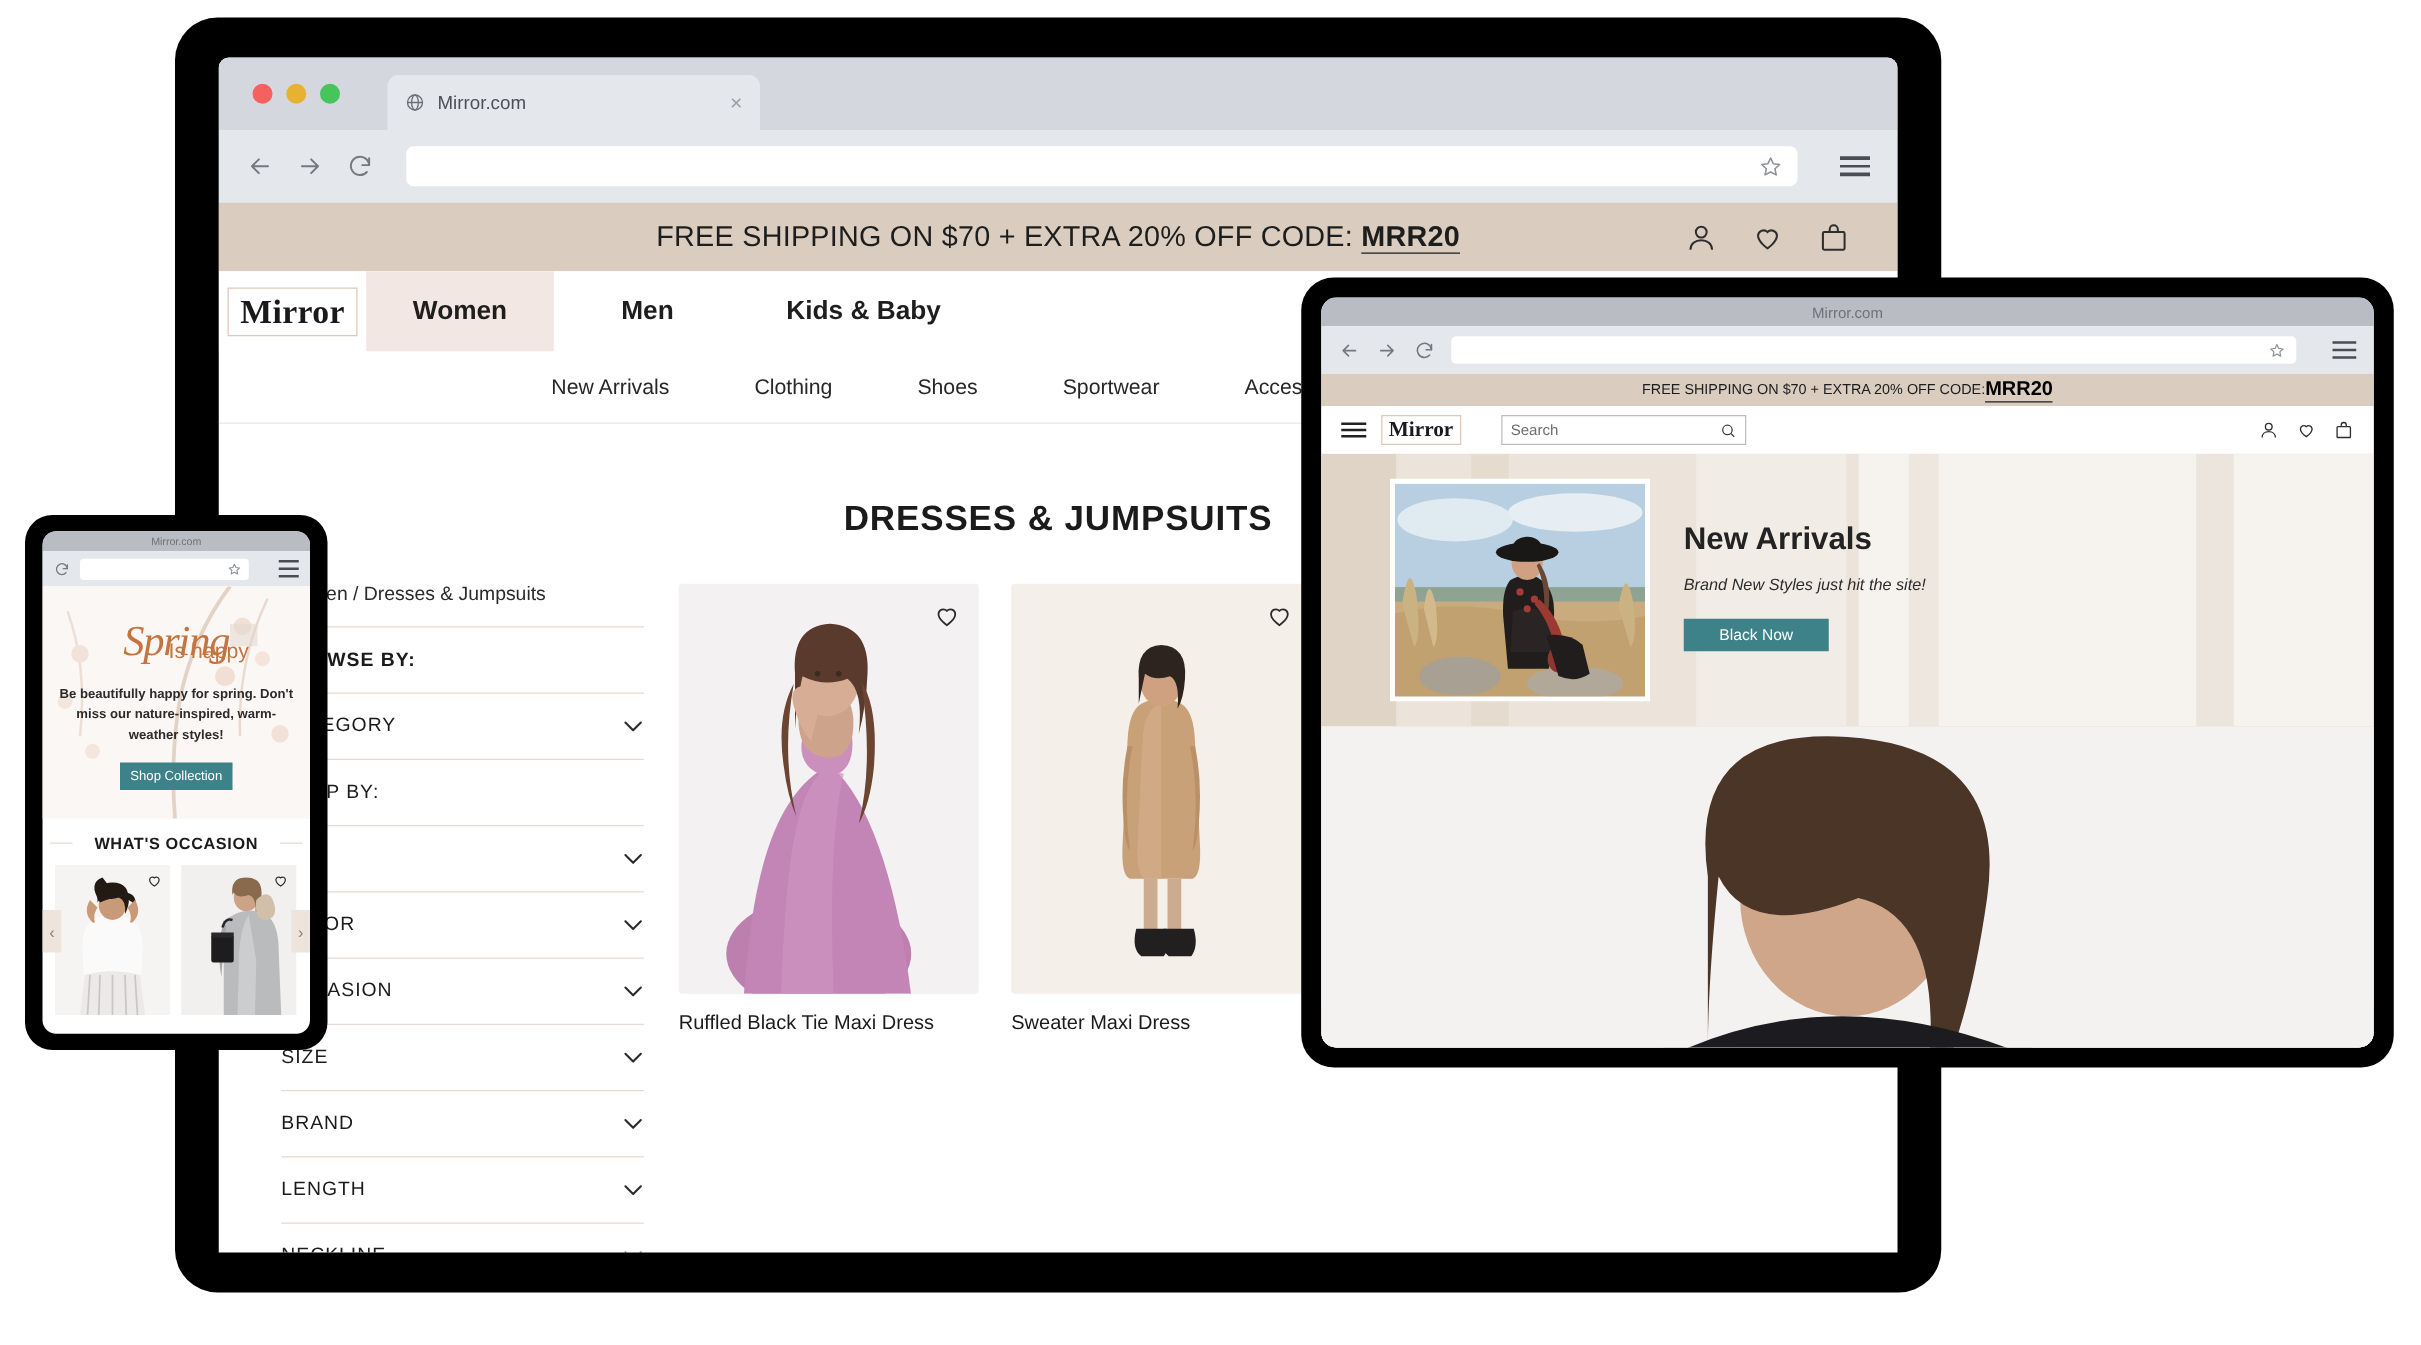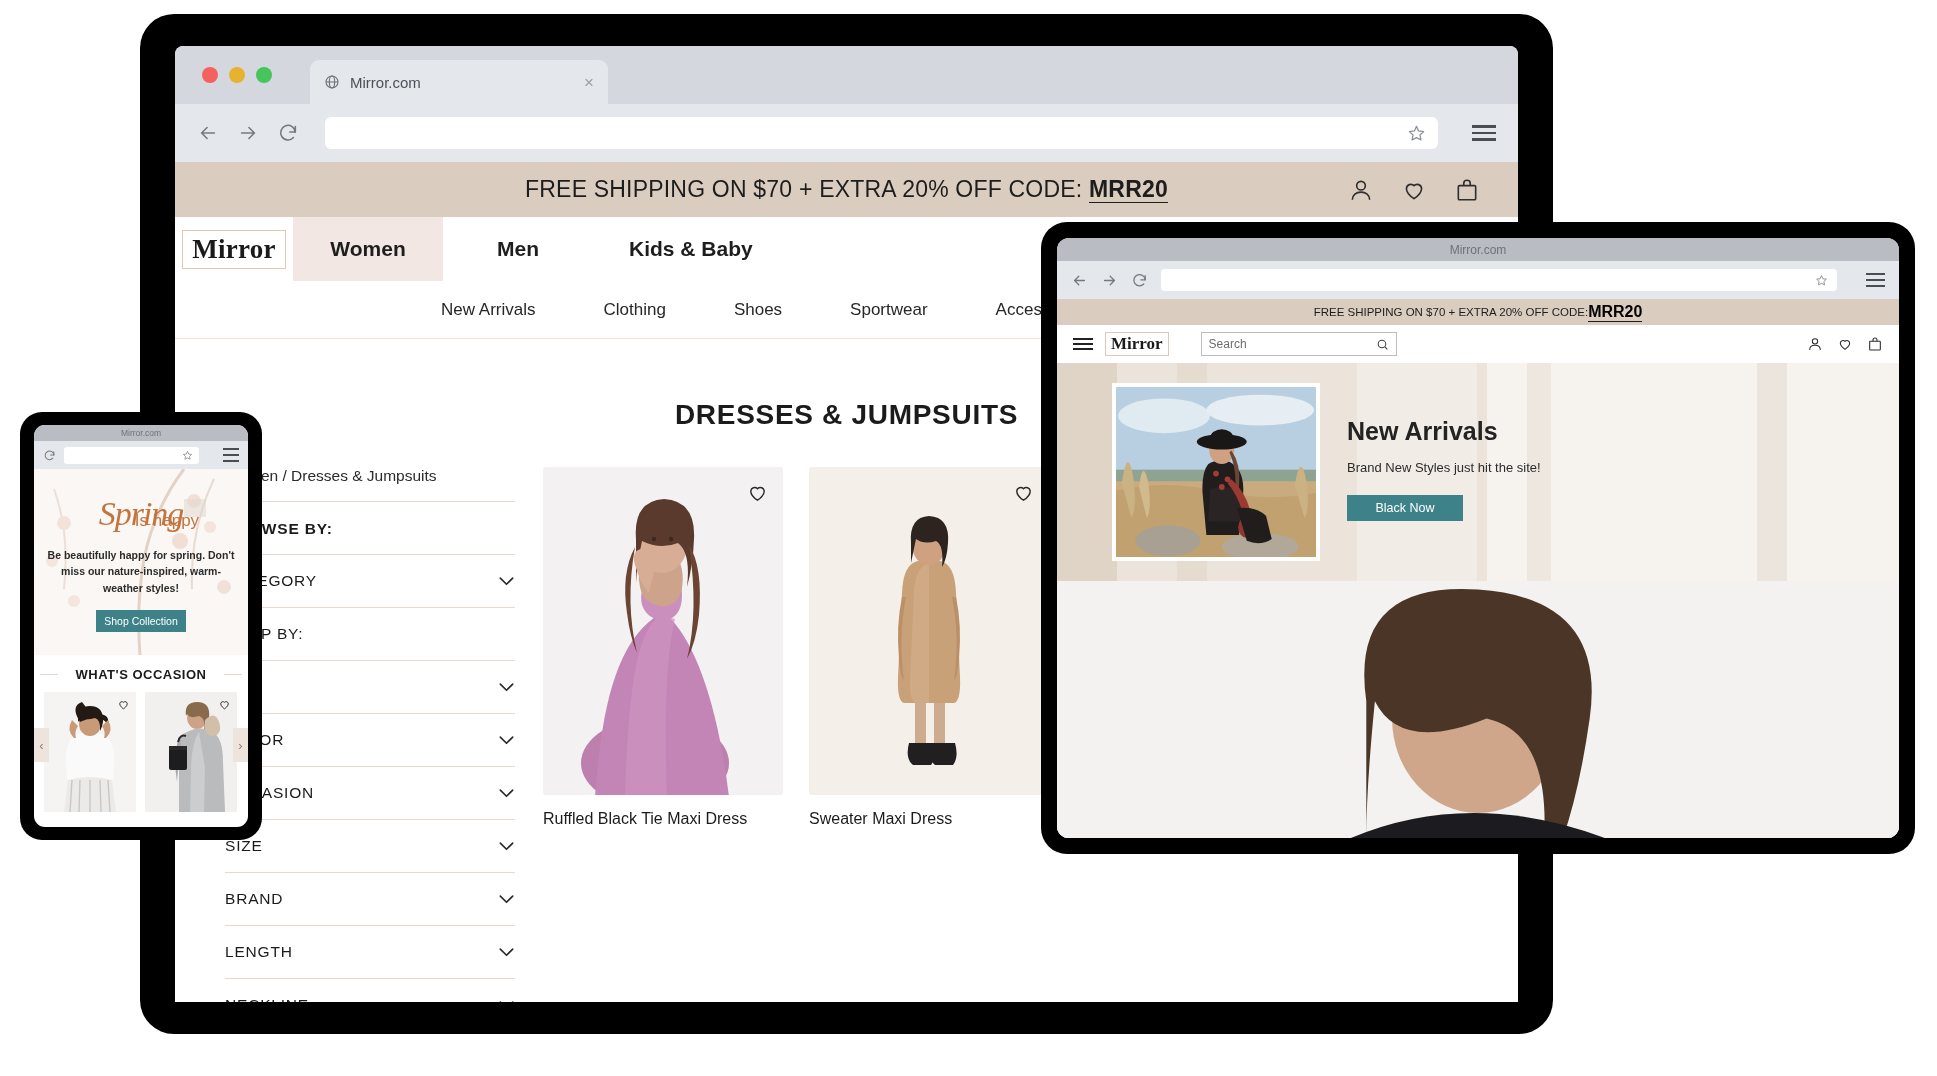--- a/index.html
+++ b/index.html
@@ -140,21 +140,21 @@
   .t-search svg { width: 13px; height: 13px; color: #3b3b3b; }
   .t-icons { margin-left: auto; display: flex; gap: 14px; }
   .t-icons svg { width: 16px; height: 16px; color: #2e2e2e; }
   .t-hero { height: 218px; position: relative; overflow: hidden; background: #ece5dd; }
   .t-hero-photo {
     position: absolute; left: 55px; top: 20px; width: 208px; height: 178px;
     border: 4px solid #fff; overflow: hidden;
   }
   .t-hero-copy { position: absolute; left: 290px; top: 54px; }
   .t-hero-copy h2 { font-size: 25px; font-weight: 700; color: #232323; }
-  .t-hero-copy p { font-size: 13px; color: #2c2c2c; margin-top: 14px; }
+  .t-hero-copy p { font-size: 13px; color: #2c2c2c; margin-top: 14px; font-style: italic; }
   .t-shopnow {
     margin-top: 20px; width: 116px; height: 26px; background: #3d8289; color: #fff;
     font-size: 12.5px; display: flex; align-items: center; justify-content: center;
   }
   .t-cat { background: #fff; padding-top: 20px; position: relative; }
   .t-cat h3 { text-align: center; font-size: 18px; font-weight: 700; letter-spacing: .6px; color: #1b1b1b; }
   .t-cat-row { display: flex; justify-content: center; gap: 22px; margin-top: 22px; }
   .t-cat-item { width: 98px; }
   .t-cat-img { width: 98px; height: 120px; overflow: hidden; background: #efecea; }
   .t-cat-label { text-align: center; font-size: 12px; color: #1b1b1b; margin-top: 11px; line-height: 1.25; }

